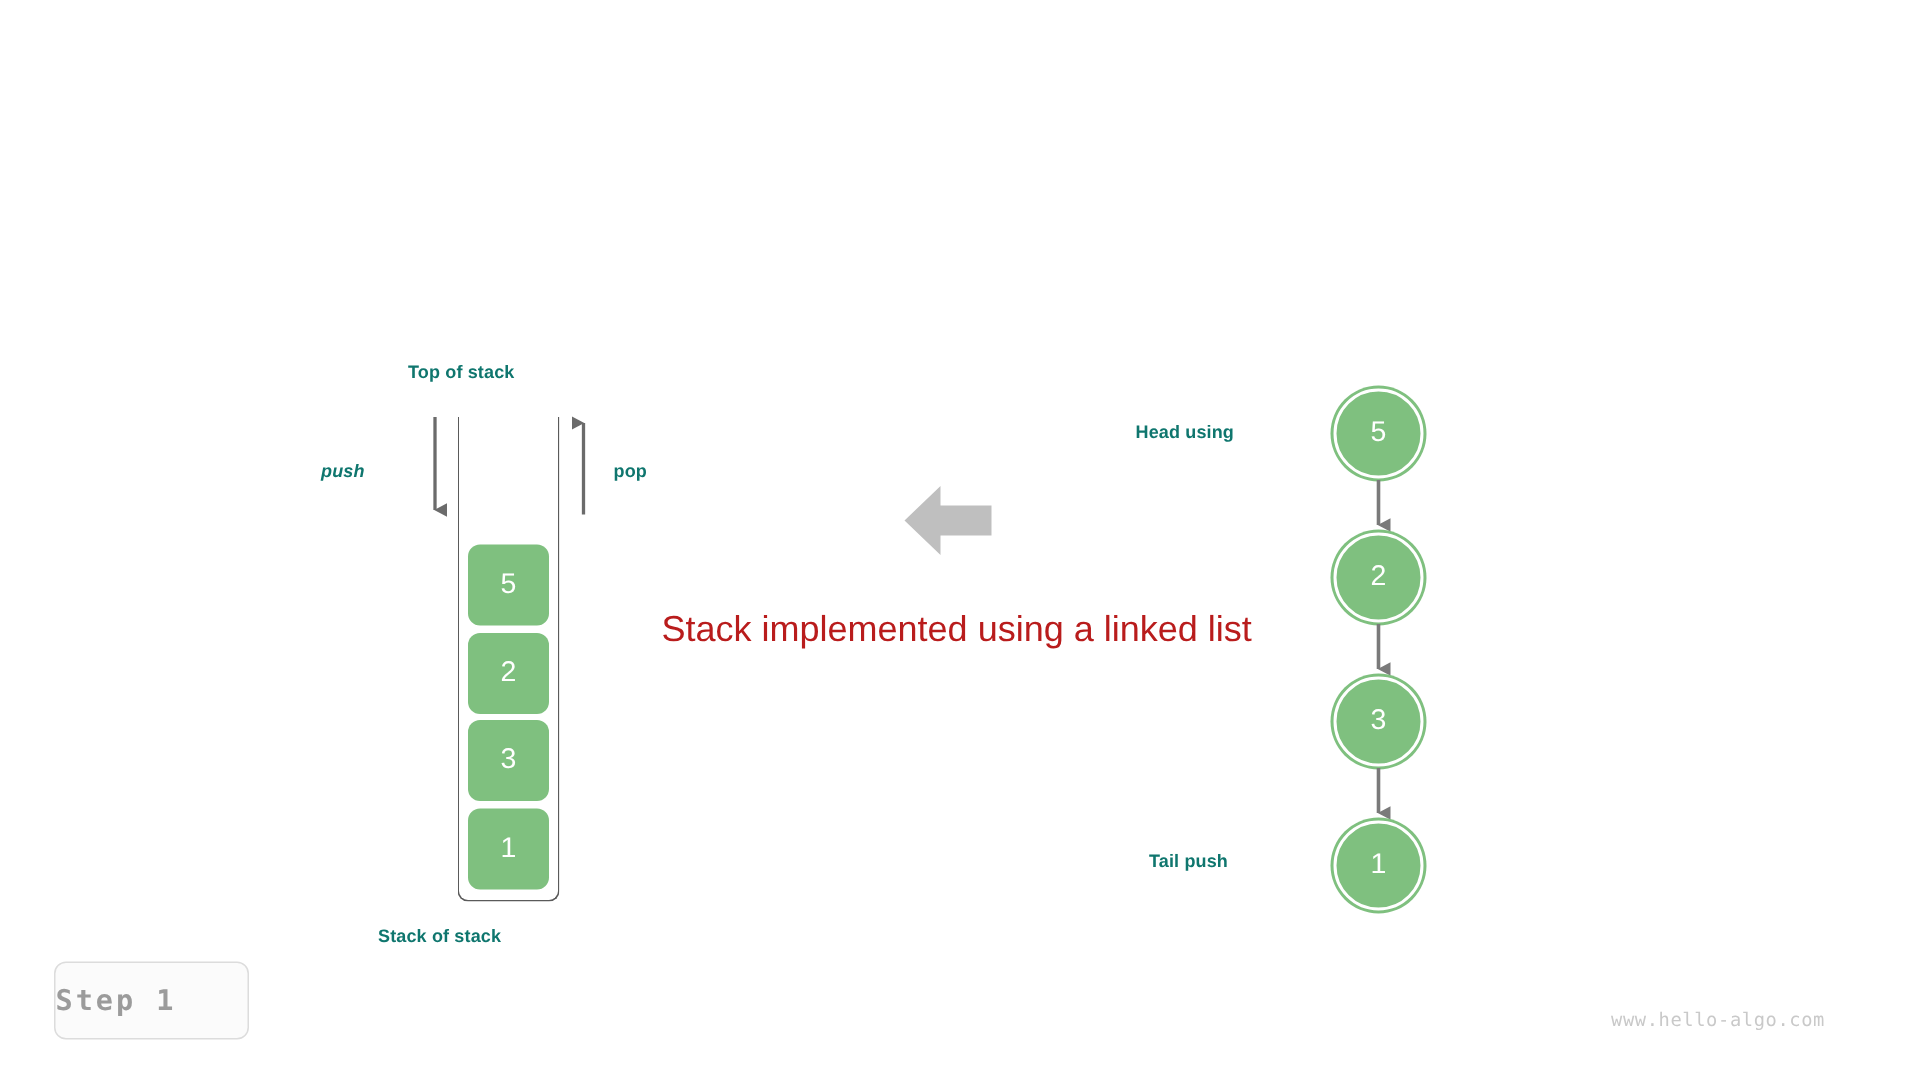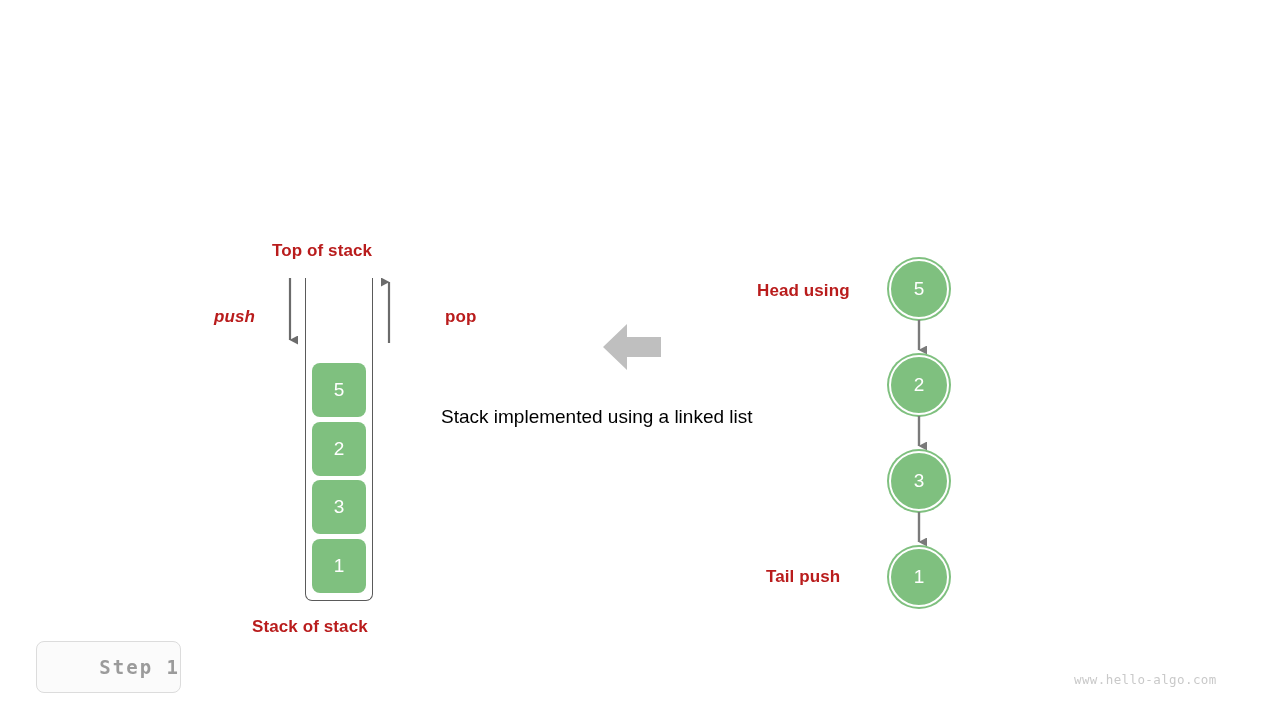--- a/index.html
+++ b/index.html
@@ -21,29 +21,29 @@
     left: 0; top: 0;
     width: 1280px;
     height: 720px;
   }
 
   
   .abs { position: absolute; }
 
   
   .label-bold {
-    font-size: 17px;
+    font-size: 12px;
     font-weight: bold;
+    color: #0f766e;
+    white-space: nowrap;
+    letter-spacing: 0.1px;
+  }
+  .caption {
+    font-size: 24px;
     color: #b91c1c;
-    white-space: nowrap;
-    letter-spacing: 0.1px;
-  }
-  .caption {
-    font-size: 19px;
-    color: #000000;
     white-space: nowrap;
     font-weight: 400;
   }
 
   
   #stack-container {
     left: 305px;
     top: 278px;
     width: 68px;
     height: 323px;
@@ -74,21 +74,21 @@
   }
   .stack-slot[data-idx="0"] { top: 363px; }
   .stack-slot[data-idx="1"] { top: 422px; }
   .stack-slot[data-idx="2"] { top: 480px; }
   .stack-slot[data-idx="3"] { top: 539px; }
 
   #top-of-stack-label  { left: 272px; top: 241px; }
   #bottom-of-stack-label { left: 252px; top: 617px; }
 
   #push-label { left: 214px; top: 307px; font-style: italic; }
-  #pop-label  { left: 409px; top: 307px; margin-left: 36px; }
+  #pop-label  { left: 409px; top: 307px; }
 
   
   .node {
     position: absolute;
     width: 60px;
     height: 60px;
     border-radius: 50%;
     background: #7fc07f;
     border: 2.5px solid #ffffff;
     box-shadow: 0 0 0 2px #7fc07f;
@@ -107,28 +107,28 @@
   #head-node-label { left: 757px; top: 281px; }
   #tail-node-label { left: 766px; top: 567px; }
 
   
   #flow-caption { left: 441px; top: 406px; }
 
   
   #step-badge {
     left: 36px;
     top: 641px;
-    width: 145px;
+    width: 130px;
     height: 52px;
     border: 1.4px solid #dcdcdc;
     border-radius: 8px;
     background: #fbfbfb;
     display: flex;
     align-items: center;
-    justify-content: flex-end;
+    justify-content: flex-start;
     box-sizing: border-box;
   }
   #step-badge-text {
     font-family: "DejaVu Sans Mono", "Liberation Mono", monospace;
     font-size: 19px;
     font-weight: bold;
     color: #9b9b9b;
     letter-spacing: 2px;
     white-space: nowrap;
   }

